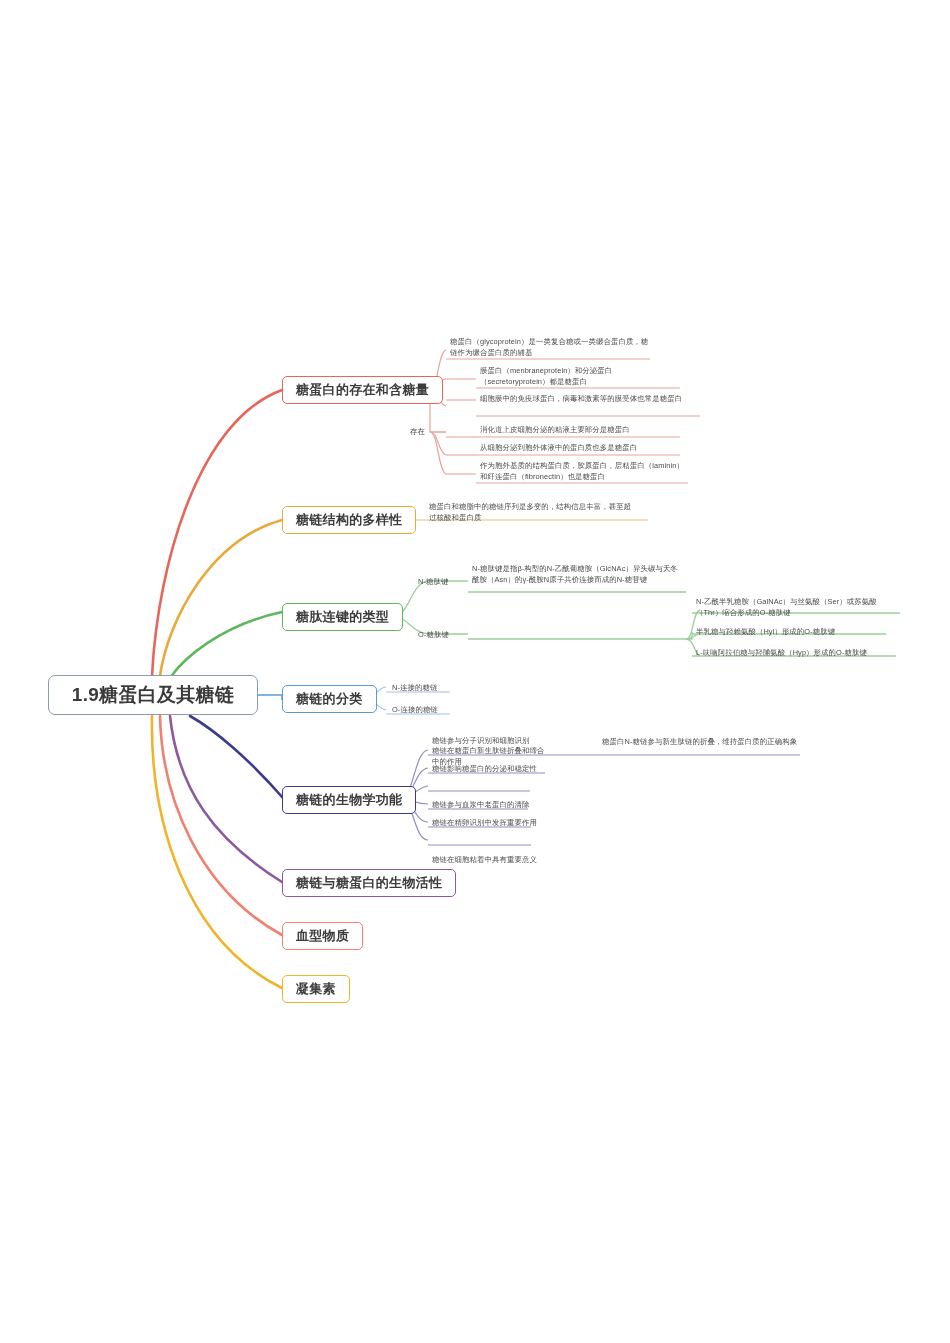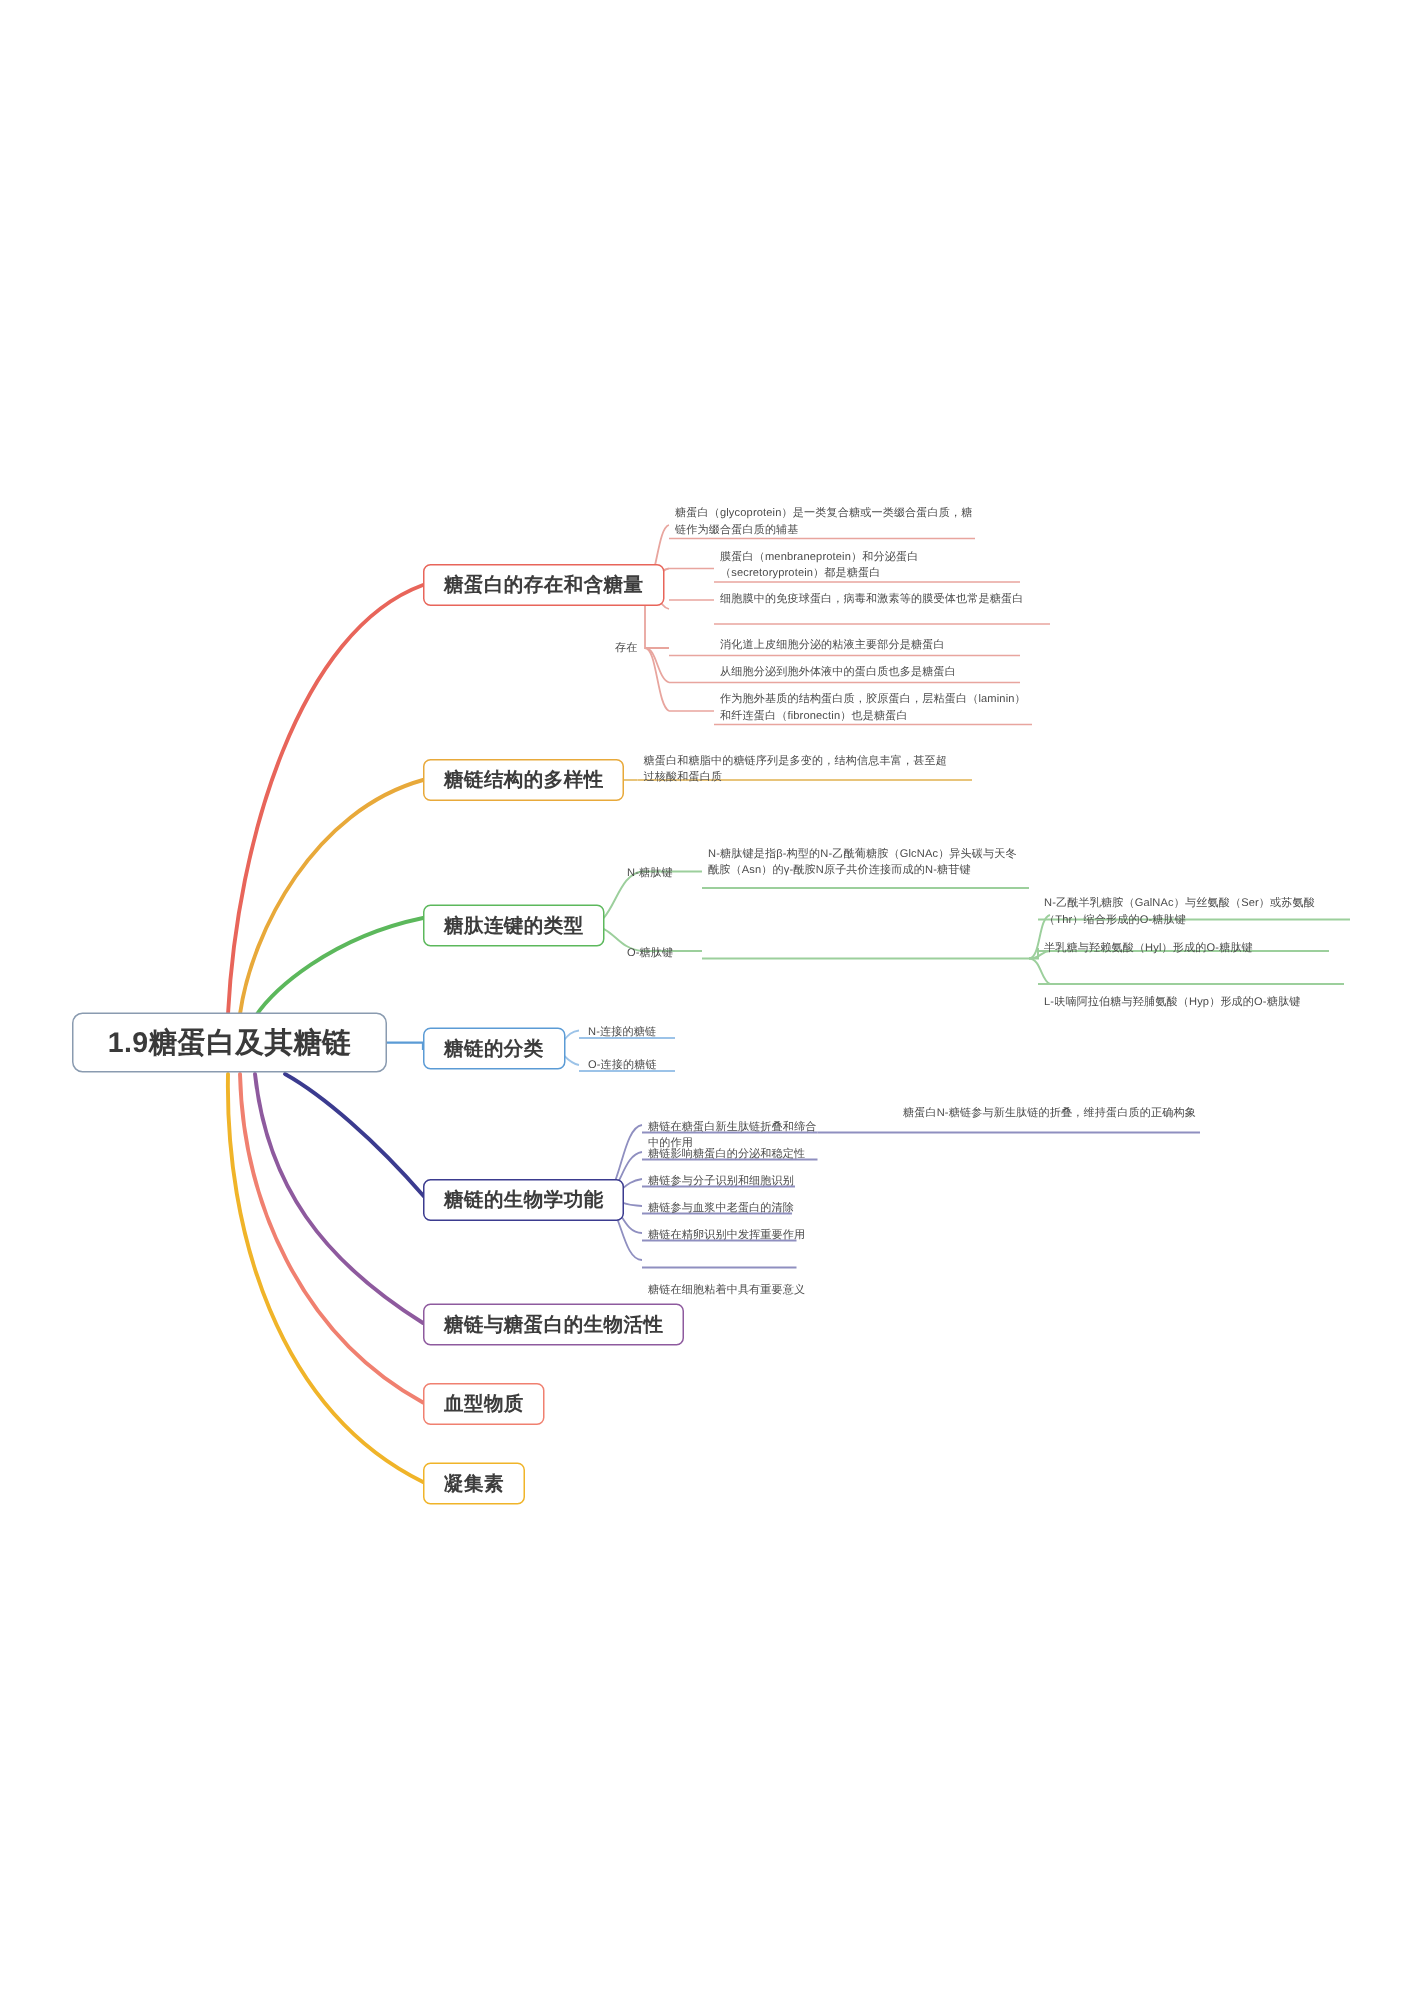--- a/index.html
+++ b/index.html
@@ -182,34 +182,34 @@
   <div class="node l1" style="left:282px; top:603px; border-color:#5cb85c;">
     <span>糖肽连键的类型</span>
   </div>
   <div class="sublabel" style="left:418px; top:577px;">N-糖肽键</div>
   <div class="sublabel" style="left:418px; top:630px;">O-糖肽键</div>
 
   <div class="leaf" style="left:470px; top:563px; width:216px;">N-糖肽键是指β-构型的N-乙酰葡糖胺（GlcNAc）异头碳与天冬酰胺（Asn）的γ-酰胺N原子共价连接而成的N-糖苷键</div>
 
   <div class="leaf" style="left:694px; top:596px; width:208px;">N-乙酰半乳糖胺（GalNAc）与丝氨酸（Ser）或苏氨酸（Thr）缩合形成的O-糖肽键</div>
   <div class="leaf" style="left:694px; top:626px; width:200px;">半乳糖与羟赖氨酸（Hyl）形成的O-糖肽键</div>
-  <div class="leaf" style="left:694px; top:647px; width:204px;margin-top:15px;">L-呋喃阿拉伯糖与羟脯氨酸（Hyp）形成的O-糖肽键</div>
+  <div class="leaf" style="left:694px; top:647px; width:204px;">L-呋喃阿拉伯糖与羟脯氨酸（Hyp）形成的O-糖肽键</div>
 
   <div class="node l1" style="left:282px; top:685px; border-color:#5b9bd5;">
     <span>糖链的分类</span>
   </div>
   <div class="leaf" style="left:390px; top:682px; width:64px;">N-连接的糖链</div>
   <div class="leaf" style="left:390px; top:704px; width:64px;">O-连接的糖链</div>
 
   <div class="node l1" style="left:282px; top:786px; border-color:#3b3b8f;">
     <span>糖链的生物学功能</span>
   </div>
   <div class="leaf" style="left:430px; top:745px; width:120px;">糖链在糖蛋白新生肽链折叠和缔合中的作用</div>
   <div class="leaf" style="left:430px; top:763px; width:120px;">糖链影响糖蛋白的分泌和稳定性</div>
-  <div class="leaf" style="left:430px; top:781px; width:120px;">糖链参与分子识别和细胞识别</div>
+  <div class="leaf" style="left:430px; top:735px; width:120px;">糖链参与分子识别和细胞识别</div>
   <div class="leaf" style="left:430px; top:799px; width:120px;">糖链参与血浆中老蛋白的清除</div>
   <div class="leaf" style="left:430px; top:817px; width:120px;">糖链在精卵识别中发挥重要作用</div>
   <div class="leaf" style="left:430px; top:854px; width:120px;">糖链在细胞粘着中具有重要意义</div>
   <div class="leaf" style="left:600px; top:736px; width:202px;">糖蛋白N-糖链参与新生肽链的折叠，维持蛋白质的正确构象</div>
 
   <div class="node l1" style="left:282px; top:869px; border-color:#8e5a9e;">
     <span>糖链与糖蛋白的生物活性</span>
   </div>
 
   <div class="node l1" style="left:282px; top:922px; border-color:#f08070;">

